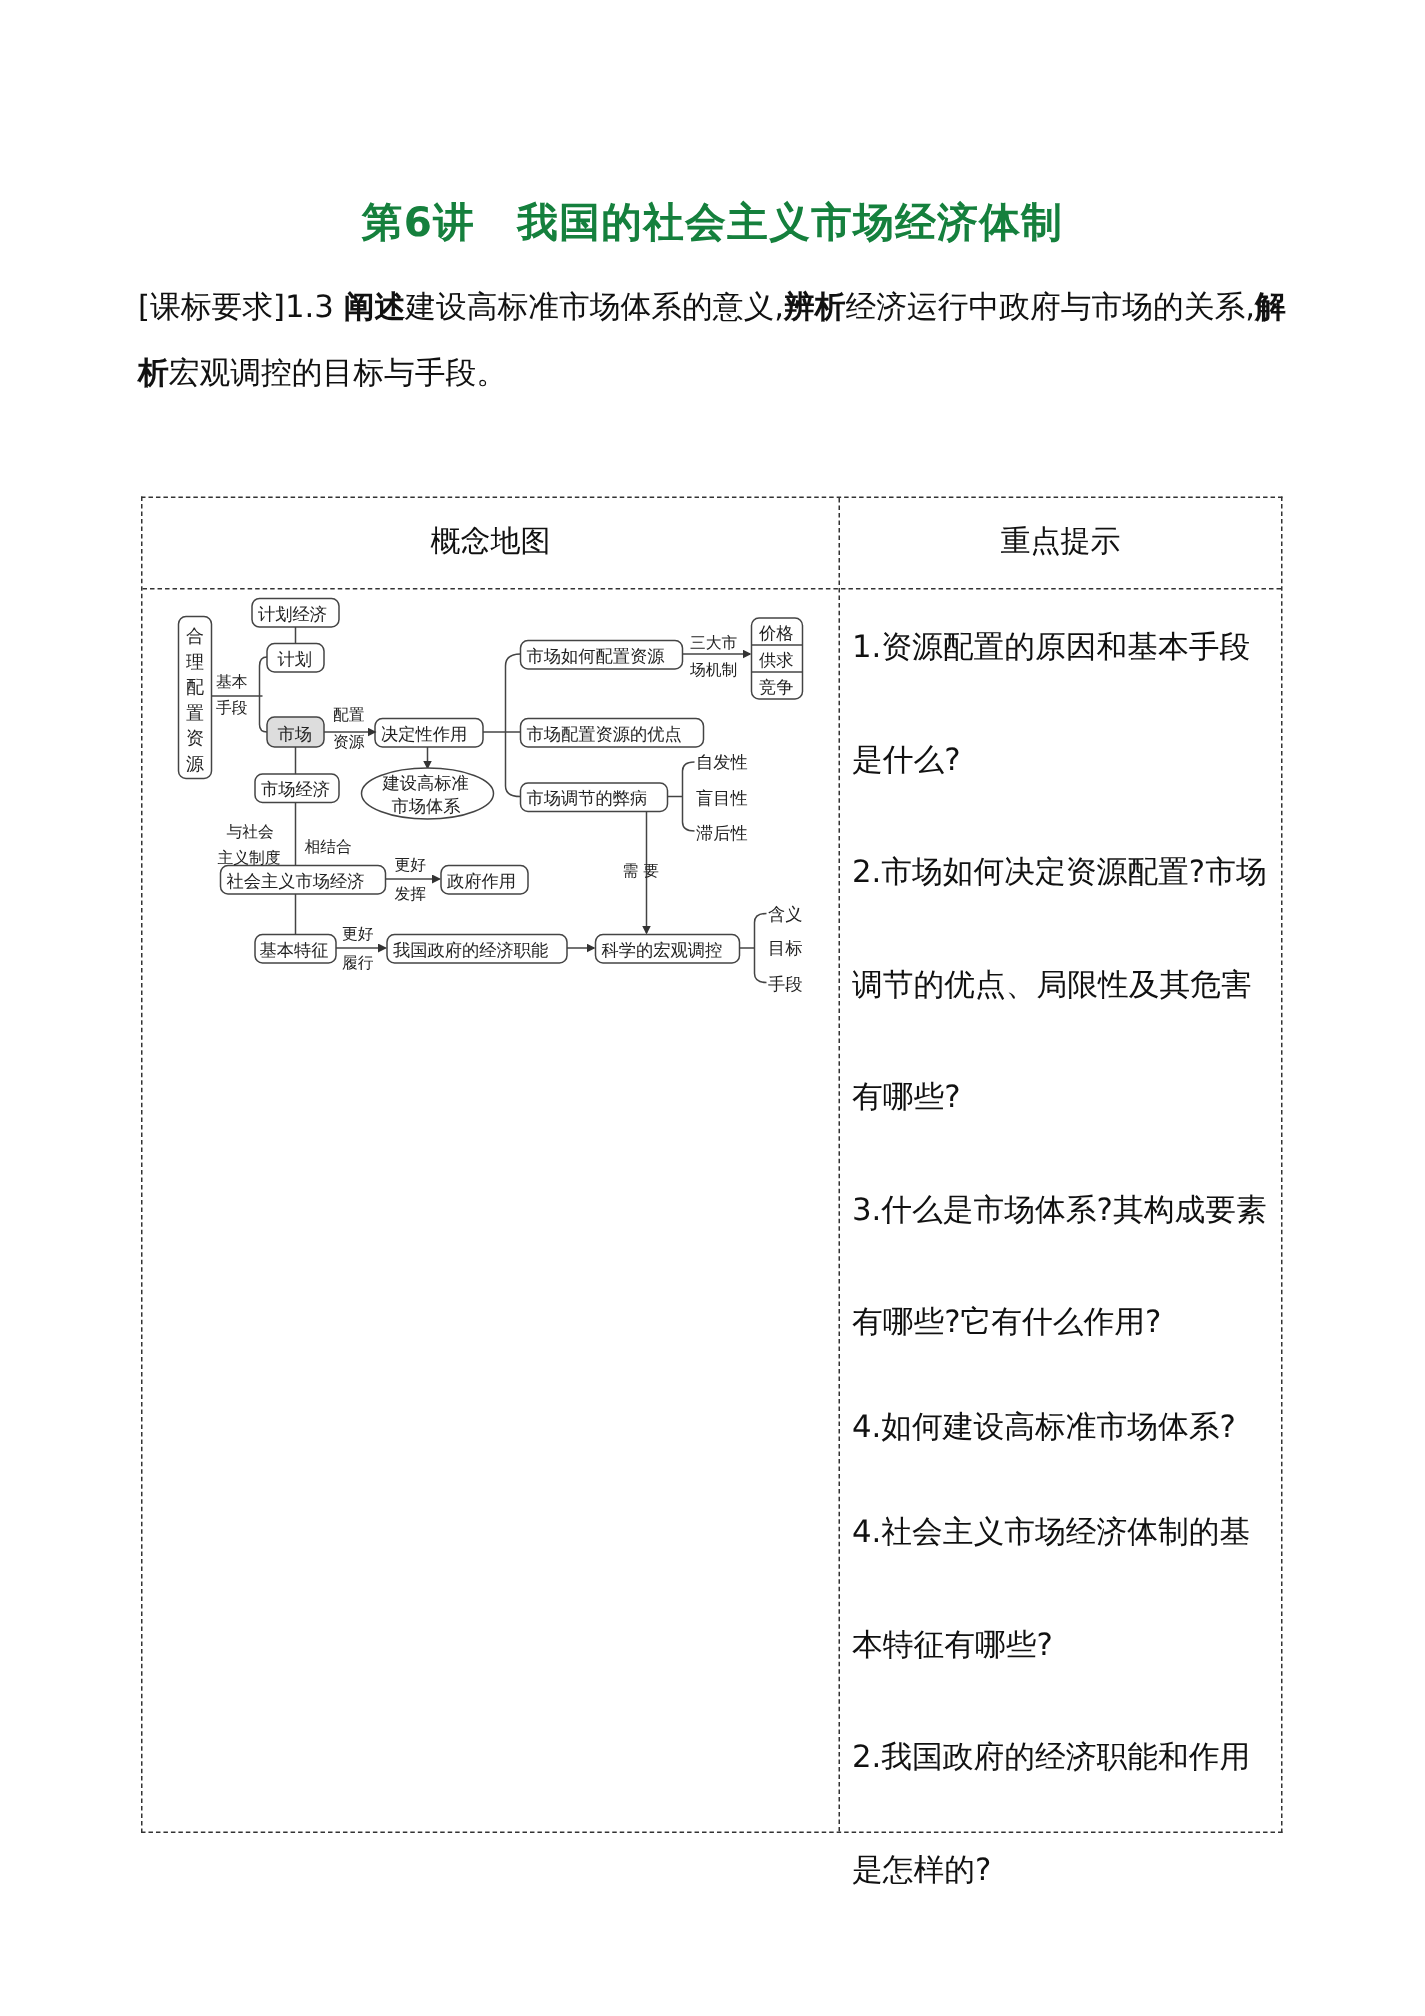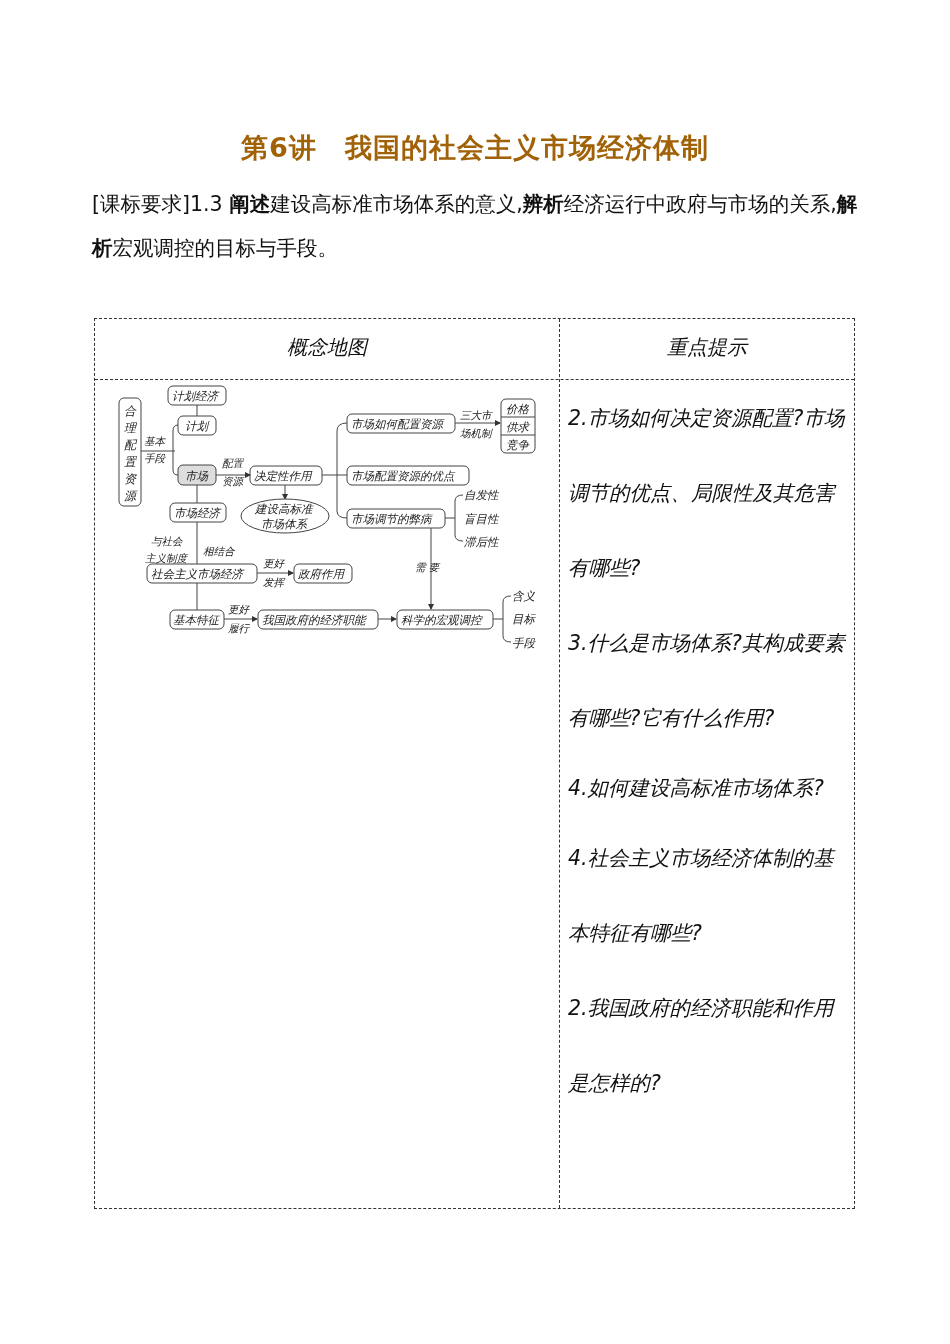--- a/index.html
+++ b/index.html
@@ -1,21 +1,21 @@
 <!DOCTYPE html>
 <html><head>
 <meta charset="utf-8">
 <style>
   html, body { margin: 0; padding: 0; background: #ffffff; }
   body { width: 950px; height: 1344px; position: relative; font-family: "DejaVu Sans", "Liberation Sans", sans-serif; color: #111; overflow: hidden; }
-  .title { position: absolute; top: 130px; left: 0; width: 950px; text-align: center; font-size: 27px; font-weight: bold; color: #a16207; letter-spacing: 1px; }
+  .title { position: absolute; top: 130px; left: 0; width: 950px; text-align: center; font-size: 27px; font-weight: bold; color: #15803d; letter-spacing: 1px; }
   .title .sp { display: inline-block; width: 28px; }
   .req { position: absolute; left: 92px; width: 775px; font-size: 20.5px; line-height: 44px; top: 182px; }
   .req b { font-weight: bold; }
-  .tbl { position: absolute; left: 94px; top: 318px; width: 761px; height: 891px; border: 1.5px dashed #333; box-sizing: border-box; font-style: italic; }
+  .tbl { position: absolute; left: 94px; top: 331px; width: 761px; height: 891px; border: 1.5px dashed #333; box-sizing: border-box; }
   .vline { position: absolute; left: 464px; top: 0; bottom: 0; border-left: 1.5px dashed #333; }
   .hline { position: absolute; left: 0; right: 0; top: 60px; border-top: 1.5px dashed #333; }
   .th { position: absolute; top: 0; height: 60px; line-height: 56px; text-align: center; font-size: 20px; }
   .th.left { left: 0; width: 464px; }
   .th.right { left: 465px; width: 294px; }
   .tips { position: absolute; left: 473px; top: 62px; width: 282px; font-size: 20.5px; }
   .tips .item { line-height: 75px; }
   .tips .item.single { line-height: 65px; }
   .diagram { position: absolute; left: 18px; top: 64px; width: 430px; height: 290px; }
   .diagram svg text { font-family: "DejaVu Serif", "Liberation Serif", serif; fill: #222; }
@@ -147,19 +147,20 @@
       <text x="149" y="241">我国政府的经济职能</text>
       <text x="302" y="188" font-size="10.5">需  要</text>
       <text x="288" y="241">科学的宏观调控</text>
       <text x="399" y="217">含义</text>
       <text x="399" y="240">目标</text>
       <text x="399" y="264">手段</text>
     </svg>
   </div>
 
   <div class="tips">
+    <div class="item">1.资源配置的原因和基本手段是什么?</div>
     <div class="item">2.市场如何决定资源配置?市场调节的优点、局限性及其危害有哪些?</div>
     <div class="item">3.什么是市场体系?其构成要素有哪些?它有什么作用?</div>
     <div class="item single">4.如何建设高标准市场体系?</div>
     <div class="item">4.社会主义市场经济体制的基本特征有哪些?</div>
     <div class="item">2.我国政府的经济职能和作用是怎样的?</div>
   </div>
 </div>
 
 </body></html>

